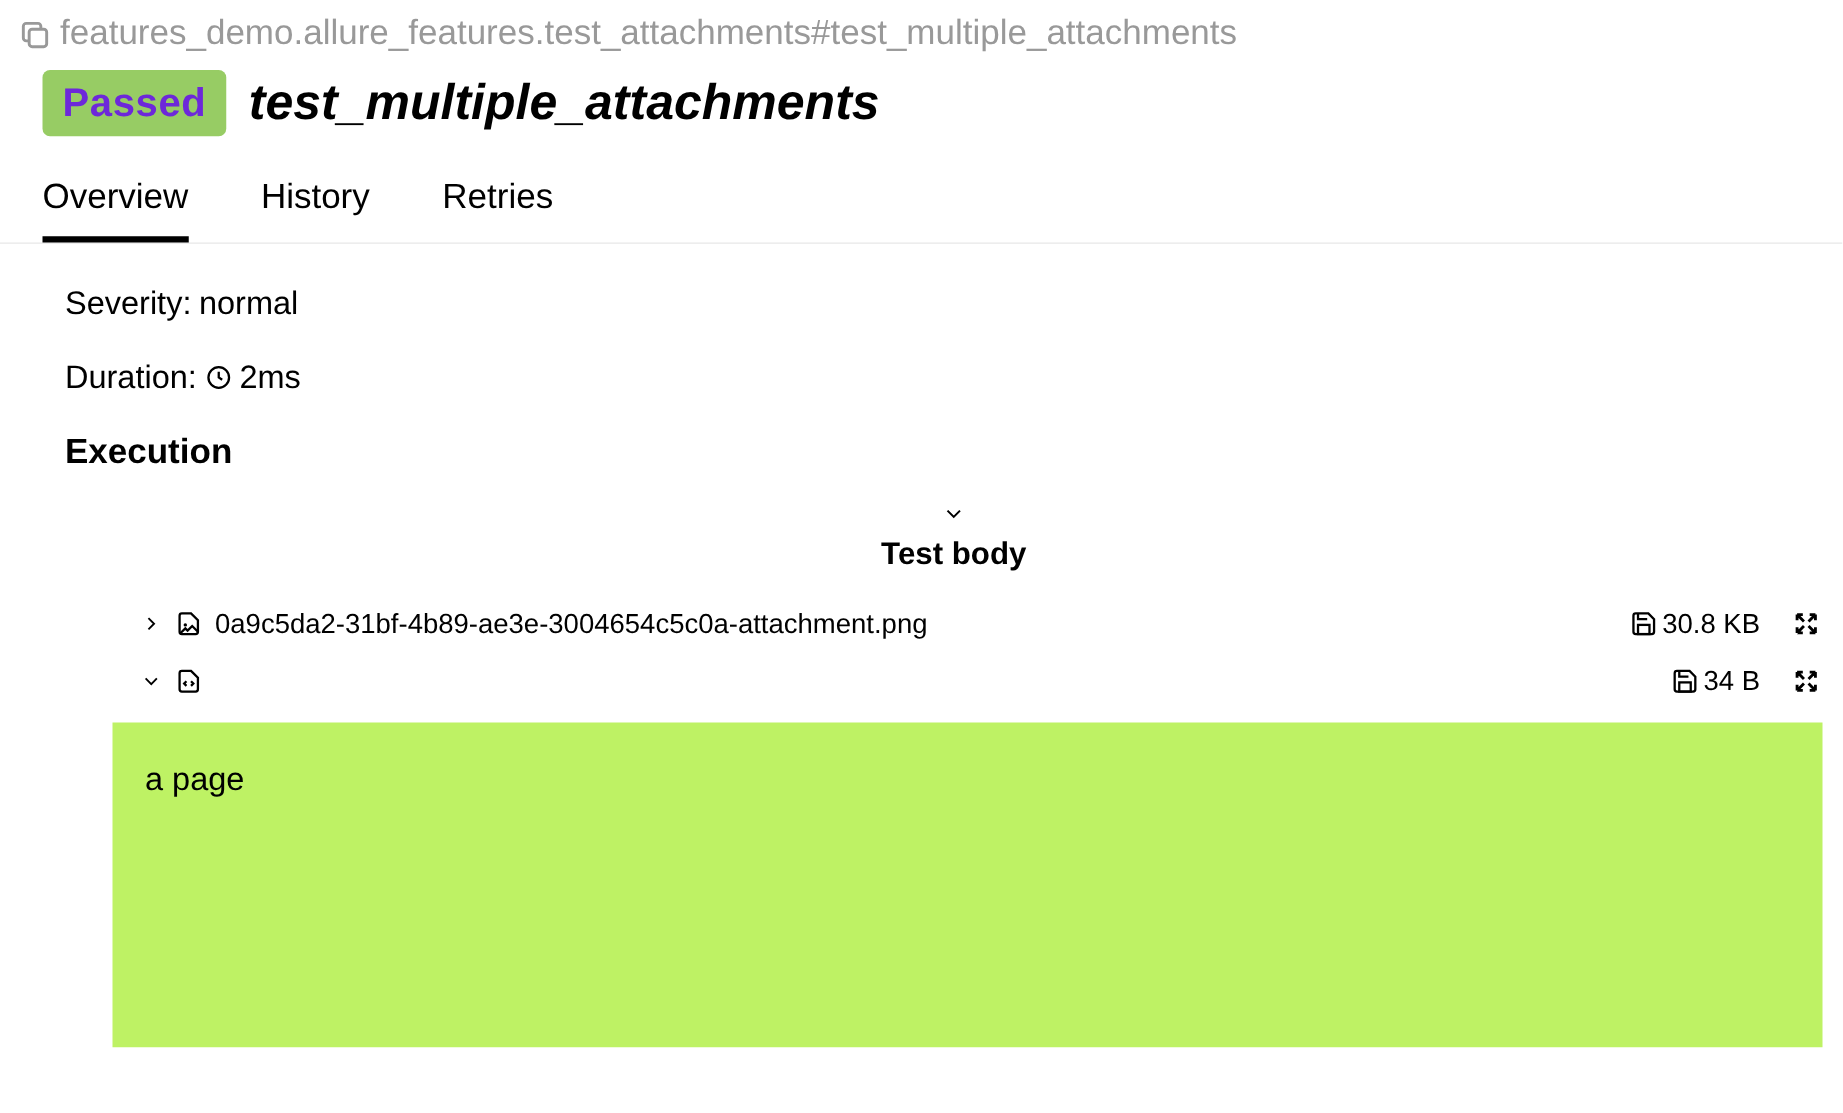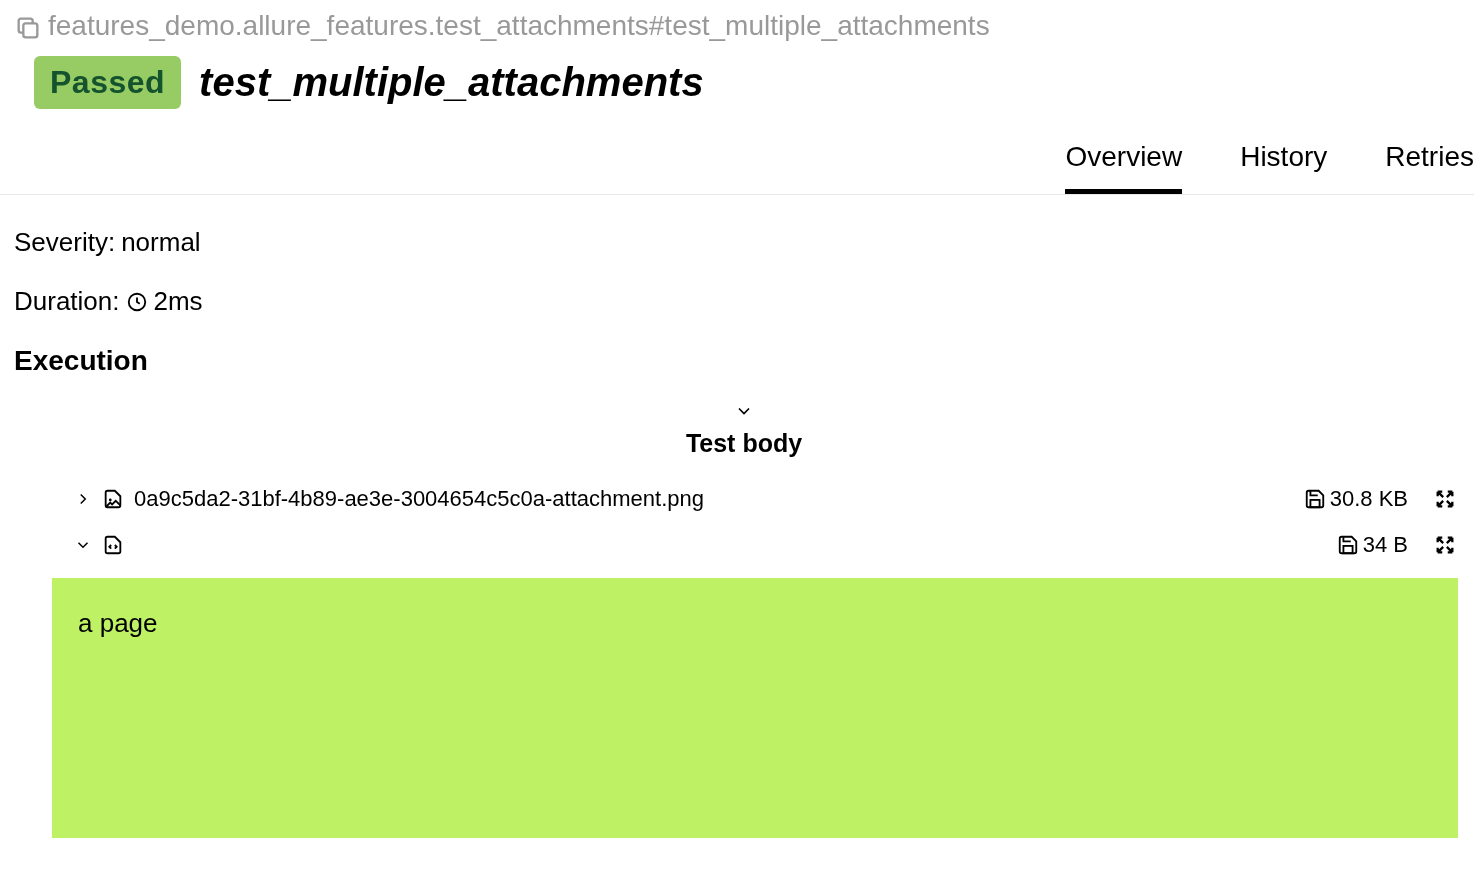--- a/index.html
+++ b/index.html
@@ -1,25 +1,25 @@
 <!DOCTYPE html>
 <html><head>
 <meta charset="utf-8">
 <style>
 * { margin: 0; padding: 0; box-sizing: border-box; }
 body { font-family: -apple-system, BlinkMacSystemFont, "Segoe UI", Helvetica, Arial, sans-serif; background: #fff; color: #000; width: 1474px; }
 .breadcrumb-row { display: flex; align-items: flex-end; padding: 10px 12px 10px 14px; gap: 6px; color: #999; font-size: 28px; font-weight: 400; }
 .copy-icon { flex: none; }
 .title-row { display: flex; align-items: center; gap: 18px; padding: 4px 0 4px 34px; }
-.status-badge { display: inline-flex; align-items: center; justify-content: center; background: #97cc64; color: #14532d; font-weight: 700; font-size: 32px; padding: 8px 16px; border-radius: 6px; letter-spacing: 0.5px; }
+.status-badge { display: inline-flex; align-items: center; justify-content: center; background: #97cc64; color: #6d28d9; font-weight: 700; font-size: 32px; padding: 8px 16px; border-radius: 6px; letter-spacing: 0.5px; }
 .title { font-size: 40px; font-weight: 800; font-style: italic; }
-.tabs { display: flex; gap: 58px; padding: 28px 0 0 34px; border-bottom: 1px solid #e8e8e8; justify-content: flex-end; }
+.tabs { display: flex; gap: 58px; padding: 28px 0 0 34px; border-bottom: 1px solid #e8e8e8; }
 .tab { font-size: 28px; font-weight: 400; padding: 0 0 16px 0; cursor: pointer; border-bottom: 5px solid transparent; }
 .tab.active { font-weight: 400; border-bottom-color: #000; }
-.content { padding: 32px 0 0 14px; }
+.content { padding: 32px 0 0 52px; }
 .meta-line { font-size: 26px; margin-bottom: 28px; display: flex; align-items: center; gap: 6px; }
 .section-heading { font-size: 28px; font-weight: 700; margin: 18px 0 24px 0; }
 .expander { display: flex; align-items: center; gap: 8px; font-size: 25px; font-weight: 700; cursor: pointer; margin-bottom: 18px; flex-direction: column; }
 .attach-row { display: flex; align-items: center; font-size: 22px; padding: 10px 18px 10px 60px; justify-content: space-between; }
 .attach-left { display: flex; align-items: center; gap: 10px; cursor: pointer; }
 .attach-right { display: flex; align-items: center; gap: 26px; }
 .attach-size { display: inline-flex; align-items: center; gap: 4px; cursor: pointer; }
 .expand-btn { cursor: pointer; display: inline-flex; }
 .attachment-content { margin: 10px 16px 0 38px; background: #bef264; padding: 30px 26px; font-family: Liberation Sans, sans-serif; font-size: 26px; min-height: 260px; }
 svg { display: block; }

